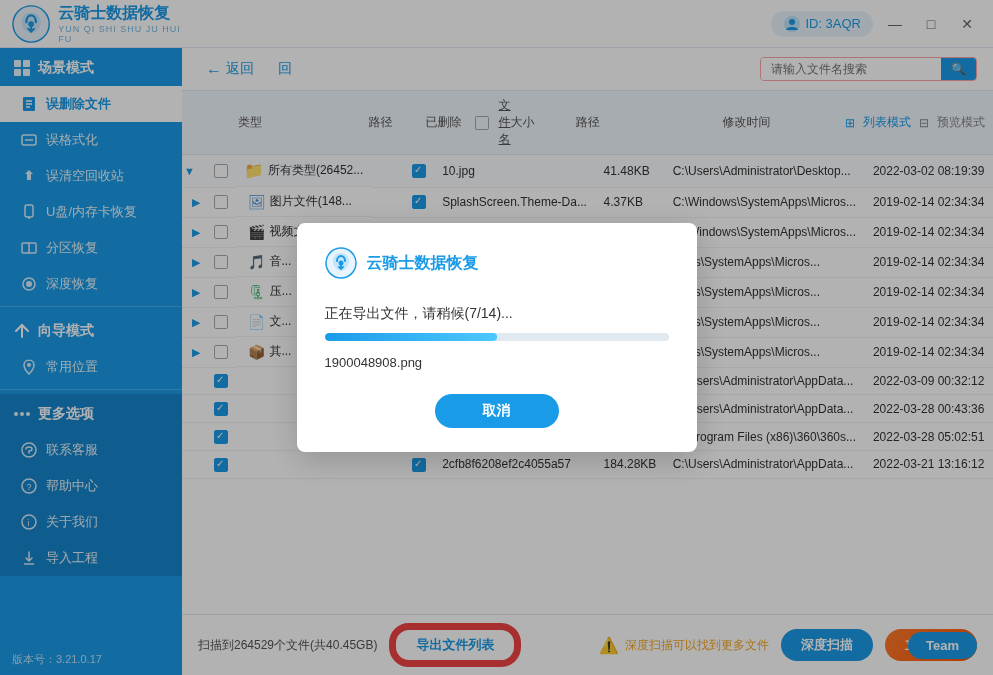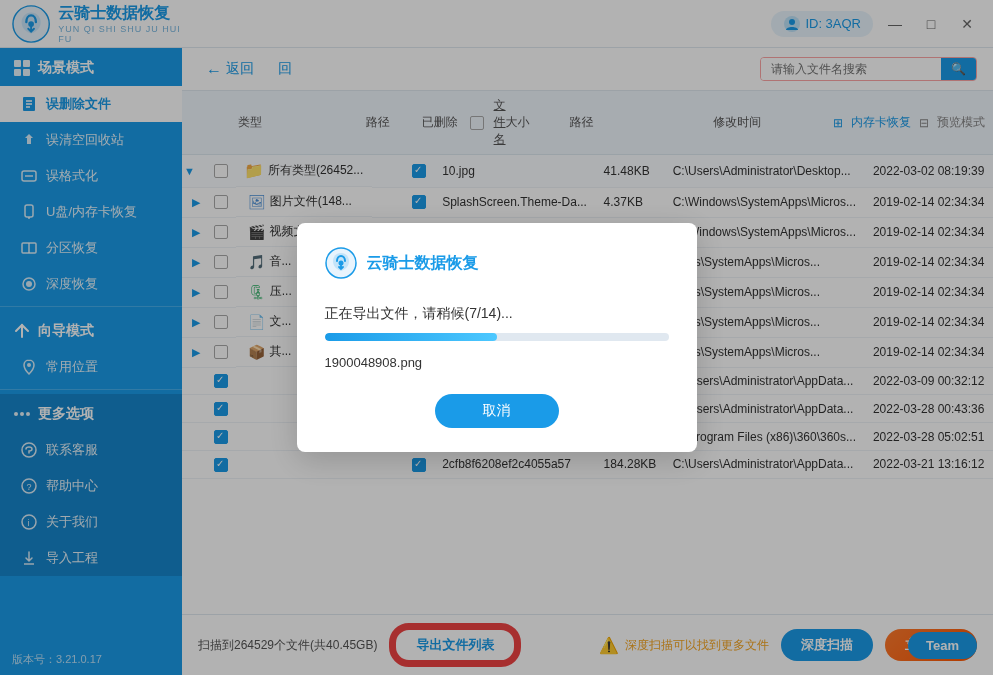--- a/index.html
+++ b/index.html
@@ -332,20 +332,21 @@
     .modal-cancel-btn {
       display: block;
       margin: 0 auto;
       background: #1a9be8;
       color: #fff;
       border: none;
       border-radius: 20px;
       padding: 8px 48px;
       font-size: 14px;
       cursor: pointer;
+      font-weight: bold;
     }
 
     
     .team-badge {
       position: fixed;
       bottom: 16px;
       right: 16px;
       background: #1a9be8;
       color: #fff;
       padding: 6px 18px;
@@ -403,30 +404,30 @@
       <svg class="sidebar-item-icon" viewBox="0 0 18 18">
         <rect x="3" y="2" width="12" height="14" rx="1" fill="#1a9be8" stroke="none"></rect>
         <line x1="6" y1="6" x2="12" y2="6" stroke="white" stroke-width="1.5"></line>
         <line x1="6" y1="9" x2="12" y2="9" stroke="white" stroke-width="1.5"></line>
         <line x1="6" y1="12" x2="10" y2="12" stroke="white" stroke-width="1.5"></line>
       </svg>
       <span>误删除文件</span>
     </div>
     <div class="sidebar-item">
       <svg class="sidebar-item-icon" viewBox="0 0 18 18">
-        <path d="M9 3 L13 7 L11 7 L11 13 L7 13 L7 7 L5 7 Z" fill="white" opacity="0.85"></path>
-      </svg>
-      <span>误清空回收站</span>
+        <rect x="2" y="4" width="14" height="10" rx="2" fill="none" stroke="white" stroke-width="1.5" opacity="0.85"></rect>
+        <line x1="5" y1="9" x2="13" y2="9" stroke="white" stroke-width="1.5" opacity="0.85"></line>
+      </svg>
+      <span>误格式化</span>
     </div>
     <div class="sidebar-item">
       <svg class="sidebar-item-icon" viewBox="0 0 18 18">
-        <rect x="2" y="4" width="14" height="10" rx="2" fill="none" stroke="white" stroke-width="1.5" opacity="0.85"></rect>
-        <line x1="5" y1="9" x2="13" y2="9" stroke="white" stroke-width="1.5" opacity="0.85"></line>
-      </svg>
-      <span>误格式化</span>
+        <path d="M9 3 L13 7 L11 7 L11 13 L7 13 L7 7 L5 7 Z" fill="white" opacity="0.85"></path>
+      </svg>
+      <span>误清空回收站</span>
     </div>
     <div class="sidebar-item">
       <svg class="sidebar-item-icon" viewBox="0 0 18 18">
         <rect x="5" y="2" width="8" height="12" rx="2" fill="none" stroke="white" stroke-width="1.5" opacity="0.85"></rect>
         <line x1="9" y1="14" x2="9" y2="16" stroke="white" stroke-width="1.5" opacity="0.85"></line>
       </svg>
       <span>U盘/内存卡恢复</span>
     </div>
     <div class="sidebar-item">
       <svg class="sidebar-item-icon" viewBox="0 0 18 18">
@@ -530,21 +531,21 @@
       <div style="width:24px; flex-shrink:0;">
         <div class="check-box" style="border:1px solid #aaa; background:transparent;"></div>
       </div>
       <div style="flex:1; color:#555; font-size:12px;text-decoration:underline;">文件名</div>
       <div style="width:80px; color:#555; font-size:12px;">大小</div>
       <div style="width:180px; color:#555; font-size:12px;">路径</div>
       <div style="width:150px; color:#555; font-size:12px;">修改时间</div>
 
       <div style="display:flex; align-items:center; gap:8px; margin-left:auto; white-space:nowrap;">
         <span style="color:#1a9be8;">⊞</span>
-        <span style="color:#1a9be8; font-size:12px;">内存卡恢复</span>
+        <span style="color:#1a9be8; font-size:12px;">列表模式</span>
         <span style="color:#888;">⊟</span>
         <span style="color:#888; font-size:12px;">预览模式</span>
       </div>
     </div>
 
     <div class="file-table-wrapper">
       <table class="file-table">
         <tbody>
 
           <tr class="category-row">

